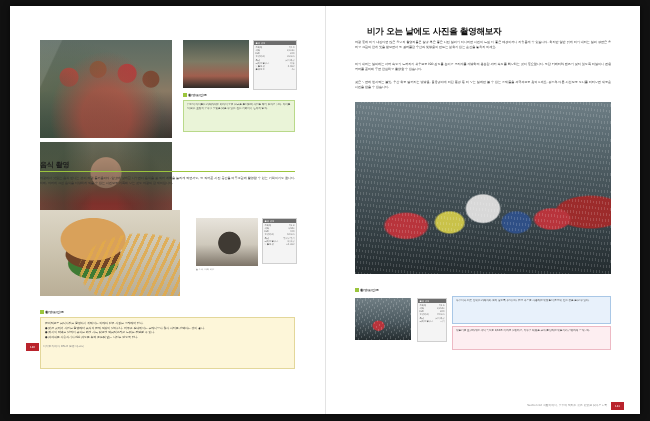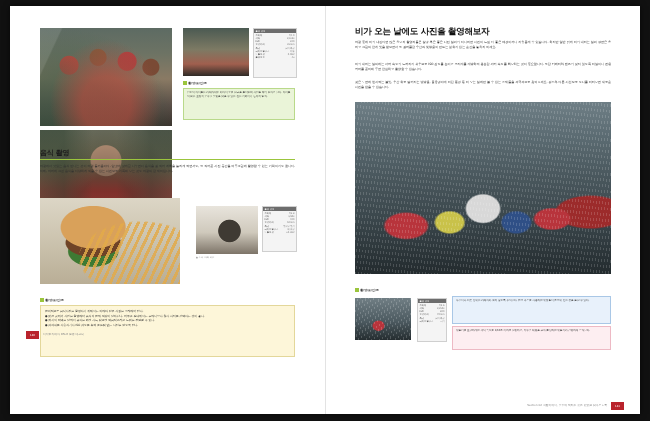--- a/index.html
+++ b/index.html
@@ -5,21 +5,21 @@
   html,body{margin:0;padding:0;background:#0a0a0a;}
   body{width:650px;height:421px;overflow:hidden;font-family:"DejaVu Sans","Liberation Sans",sans-serif;}
   .page{position:relative;width:650px;height:421px;background:#111;}
   .spread{position:absolute;left:10px;top:6px;width:630px;height:408px;background:#ffffff;box-shadow:0 0 6px rgba(0,0,0,.6);}
   .gutter{position:absolute;left:50%;top:0;width:1px;height:100%;background:#e3e3e3;}
   .tiny{font-size:2.6px;line-height:1.55;color:#3b3b3b;letter-spacing:-.02em;}
   .tiny2{font-size:2.9px;line-height:1.6;color:#333;letter-spacing:-.02em;}
   .body-col{font-size:3.1px;line-height:1.75;color:#2e2e2e;text-align:justify;letter-spacing:-.02em;}
 
   
-  .lp{position:absolute;left:0;top:0;width:315px;height:337px;}
+  .lp{position:absolute;left:0;top:12px;width:315px;height:337px;}
   .photo{position:absolute;background-size:cover;background-position:center;}
 
   .ph-kids{left:30px;top:22px;width:132px;height:98px;
     background:
       radial-gradient(circle at 22% 38%, #d6453d 0 9px, rgba(0,0,0,0) 10px),
       radial-gradient(circle at 44% 30%, #8a5a3a 0 8px, rgba(0,0,0,0) 9px),
       radial-gradient(circle at 66% 34%, #b13f3f 0 9px, rgba(0,0,0,0) 10px),
       radial-gradient(circle at 84% 40%, #7a4a35 0 8px, rgba(0,0,0,0) 9px),
       linear-gradient(180deg,#5d6b63 0%,#6d7364 26%,#8a7a64 52%,#5a5048 78%,#3b352f 100%);}
   .ph-kids:after{content:"";position:absolute;inset:0;
@@ -74,21 +74,21 @@
   .bluebox{position:absolute;background:#e8f1fb;border:.4px solid #a9c7e6;}
   .pinkbox{position:absolute;background:#fdeef1;border:.4px solid #edb9c4;}
 
   .sec-title{position:absolute;font-size:7px;font-weight:bold;color:#1b1b1b;letter-spacing:-.03em;}
   .sec-rule{position:absolute;height:.6px;background:#9bc53d;}
 
   .caption{position:absolute;font-size:2.4px;color:#777;}
 
   
   .rp{position:absolute;left:315px;top:0;width:315px;height:408px;}
-  .chapter-title{position:absolute;font-size:8.6px;font-weight:bold;color:#111;letter-spacing:-.04em;}
+  .chapter-title{position:absolute;font-size:8.6px;font-weight:bold;color:#111;letter-spacing:-.04em;margin-left:12px;}
   .ph-rain{left:30px;top:96px;width:256px;height:172px;
     background:
       linear-gradient(180deg,#6f7f86 0%,#5d6d74 18%,#4c5a60 40%,#39454a 70%,#232b2e 100%);}
   .ph-rain:after{content:"";position:absolute;inset:0;
     background:
       repeating-linear-gradient(100deg, rgba(255,255,255,.16) 0 .5px, rgba(0,0,0,0) .5px 3px),
       radial-gradient(ellipse at 20% 72%, #b8343c 0 7%, rgba(0,0,0,0) 8%),
       radial-gradient(ellipse at 37% 70%, #c9c24a 0 6%, rgba(0,0,0,0) 7%),
       radial-gradient(ellipse at 63% 70%, #2f4f86 0 6%, rgba(0,0,0,0) 7%),
       radial-gradient(ellipse at 77% 68%, #b8343c 0 6%, rgba(0,0,0,0) 7%),

